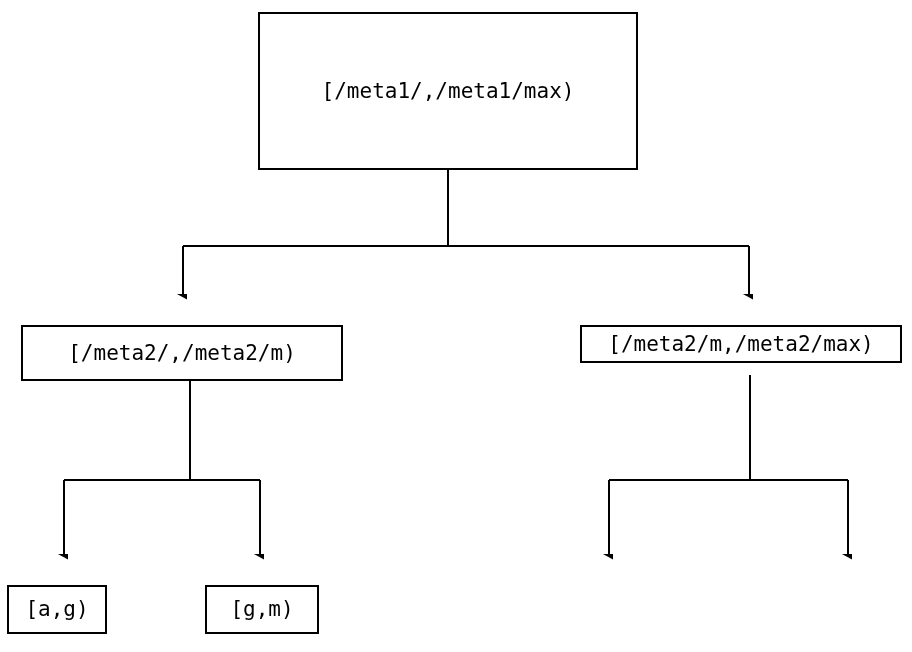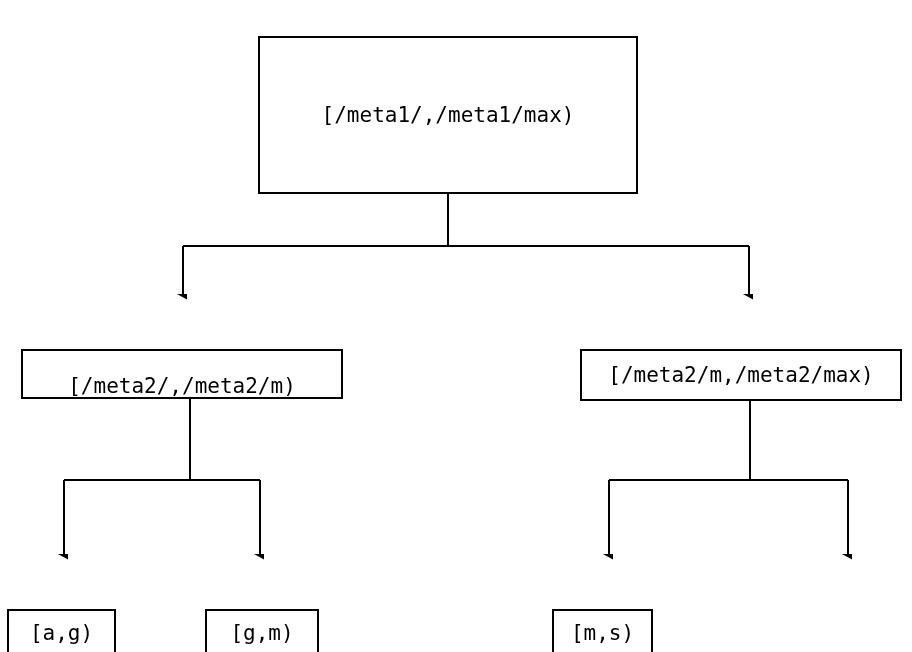--- a/index.html
+++ b/index.html
@@ -27,39 +27,38 @@
   .node {
     position: absolute;
     box-sizing: border-box;
     background: #ffffff;
     border: 2px solid #000000;
     display: flex;
     align-items: center;
     justify-content: center;
     color: #000000;
     white-space: pre;
-    margin-top: 24px;
   }
   .node-label {
     display: block;
     line-height: 1;
     letter-spacing: 0px;
     color: #000000;
   }
   .node-root  { left: 258px; top: 12px;  width: 380px; height: 158px; }
   .node-root .node-label { font-size: 21px; }
 
-  .node-l2-left  { left: 21px;  top: 325px; width: 322px; height: 50px; align-items: flex-end; }
-  .node-l2-right { left: 580px; top: 325px; width: 322px; height: 52px; }
+  .node-l2-left  { left: 21px;  top: 325px; width: 322px; height: 56px; }
+  .node-l2-right { left: 580px; top: 325px; width: 322px; height: 38px; }
   .node-l2-left .node-label,
   .node-l2-right .node-label { font-size: 21px; }
 
   .node-leaf { height: 49px; }
   .node-leaf .node-label { font-size: 21px; }
-  .node-leaf-ag   { left: 7px;   top: 585px; width: 109px; }
+  .node-leaf-ag   { left: 7px;   top: 585px; width: 100px; }
   .node-leaf-gm   { left: 205px; top: 585px; width: 114px; }
   .node-leaf-ms   { left: 552px; top: 585px; width: 101px; }
   .node-leaf-smax { left: 777px; top: 585px; width: 123px; }
 </style>
 </head>
 <body>
 
 <div id="canvas">
 
   <svg id="edges" viewBox="0 0 912 652" width="912" height="652" aria-hidden="true">
@@ -104,18 +103,15 @@
   </div>
 
   <div class="node node-leaf node-leaf-ag">
     <span class="node-label">[a,g)</span>
   </div>
 
   <div class="node node-leaf node-leaf-gm">
     <span class="node-label">[g,m)</span>
   </div>
 
-  <div class="node node-leaf node-leaf-ms">
-    <span class="node-label">[m,s)</span>
-  </div>
 
 
 </div>
 
 </body></html>

